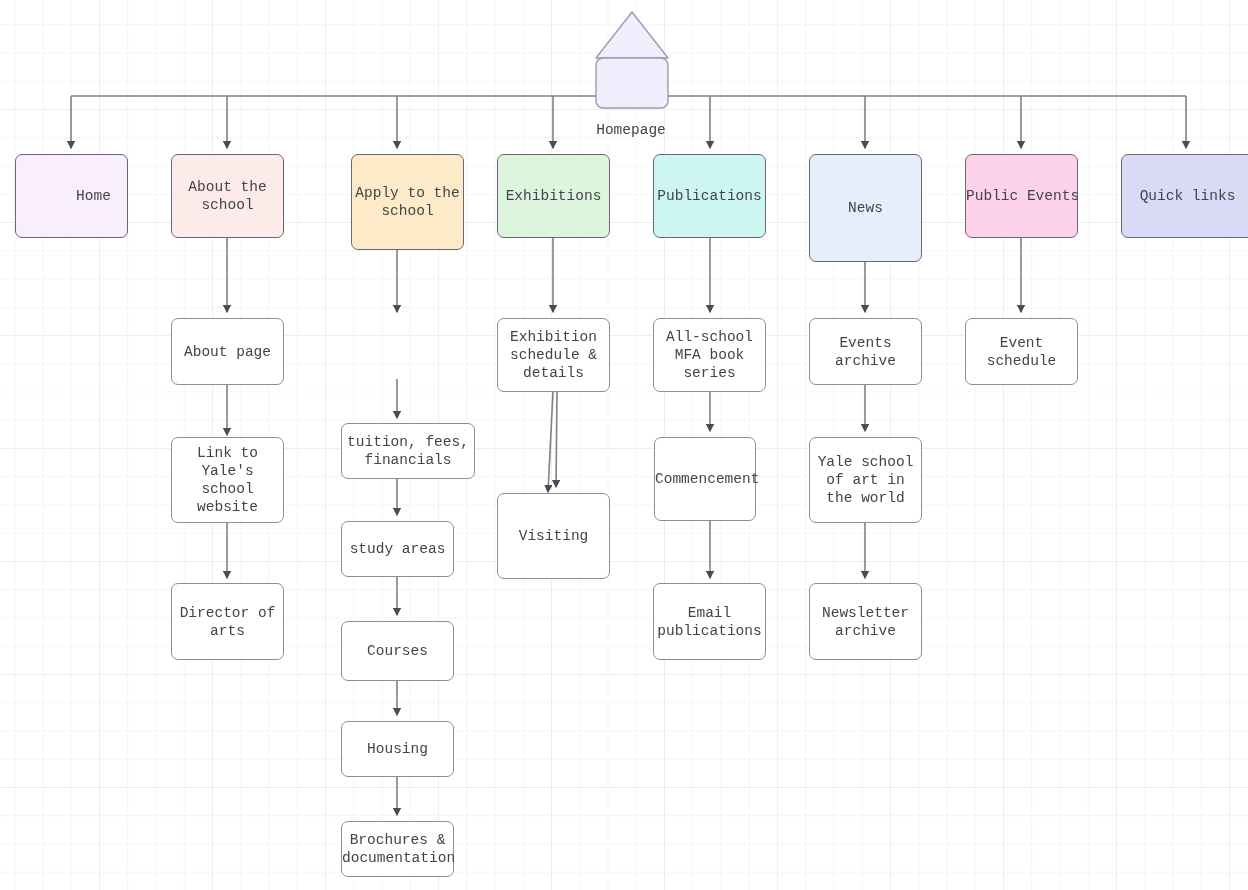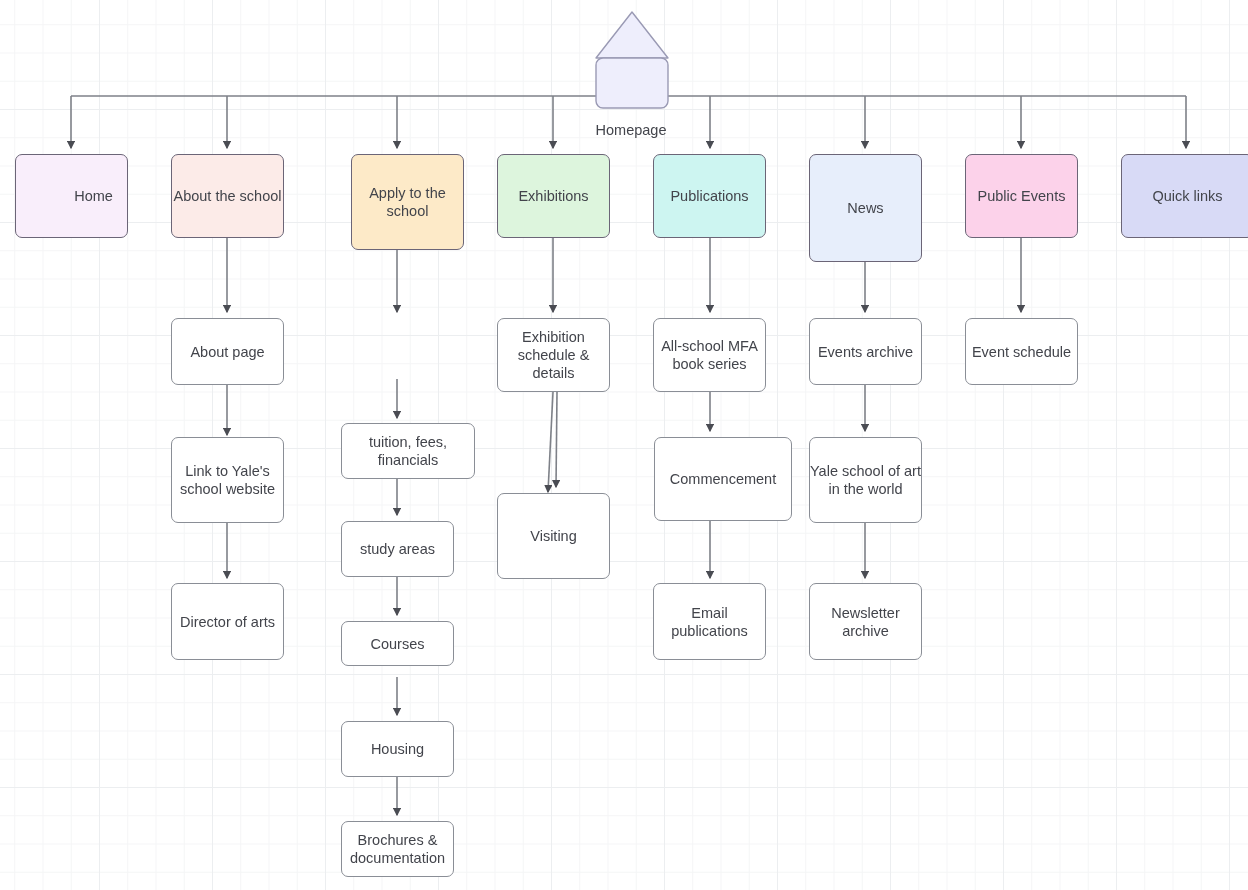--- a/index.html
+++ b/index.html
@@ -18,21 +18,21 @@
       linear-gradient(to right, #eceef0 1px, transparent 1px),
       linear-gradient(to bottom, #eceef0 1px, transparent 1px),
       linear-gradient(to right, #f4f5f6 1px, transparent 1px),
       linear-gradient(to bottom, #f4f5f6 1px, transparent 1px);
     background-size:
       113px 113px,
       113px 113px,
       28.25px 28.25px,
       28.25px 28.25px;
     background-position: -14px -4px, -14px -4px, -14px -4px, -14px -4px;
-    font-family: Liberation Sans, sans-serif;
+    font-family: Liberation Mono, monospace;
   }
   #edges {
     position: absolute;
     left: 0;
     top: 0;
     width: 1248px;
     height: 890px;
     pointer-events: none;
   }
   .node {
@@ -183,41 +183,41 @@
   <div class="node child" style="left:171px; top:583px; width:113px; height:77px; white-space:normal;">
     <span>Director of arts</span>
   </div>
 
   <div class="node child" style="left:341px; top:423px; width:134px; height:56px; white-space:normal;">
     <span>tuition, fees, financials</span>
   </div>
   <div class="node child" style="left:341px; top:521px; width:113px; height:56px;">
     <span>study areas</span>
   </div>
-  <div class="node child" style="left:341px; top:621px; width:113px; height:45px;">
+  <div class="node child" style="left:341px; top:621px; width:113px; height:60px;">
     <span>Courses</span>
   </div>
   <div class="node child" style="left:341px; top:721px; width:113px; height:56px;">
     <span>Housing</span>
   </div>
   <div class="node child" style="left:341px; top:821px; width:113px; height:56px; white-space:normal;">
     <span>Brochures &amp; documentation</span>
   </div>
 
   <div class="node child" style="left:497px; top:318px; width:113px; height:74px; white-space:normal;">
     <span>Exhibition schedule &amp; details</span>
   </div>
   <div class="node child" style="left:497px; top:493px; width:113px; height:86px;">
     <span>Visiting</span>
   </div>
 
   <div class="node child" style="left:653px; top:318px; width:113px; height:74px; white-space:normal;">
     <span>All-school MFA book series</span>
   </div>
-  <div class="node child overflow" style="left:654px; top:437px; width:138px; height:84px;">
+  <div class="node child overflow" style="left:654px; top:437px; width:102px; height:84px;">
     <span>Commencement</span>
   </div>
   <div class="node child" style="left:653px; top:583px; width:113px; height:77px; white-space:normal;">
     <span>Email publications</span>
   </div>
 
   <div class="node child" style="left:809px; top:318px; width:113px; height:67px; white-space:normal;">
     <span>Events archive</span>
   </div>
   <div class="node child" style="left:809px; top:437px; width:113px; height:86px; white-space:normal;">

